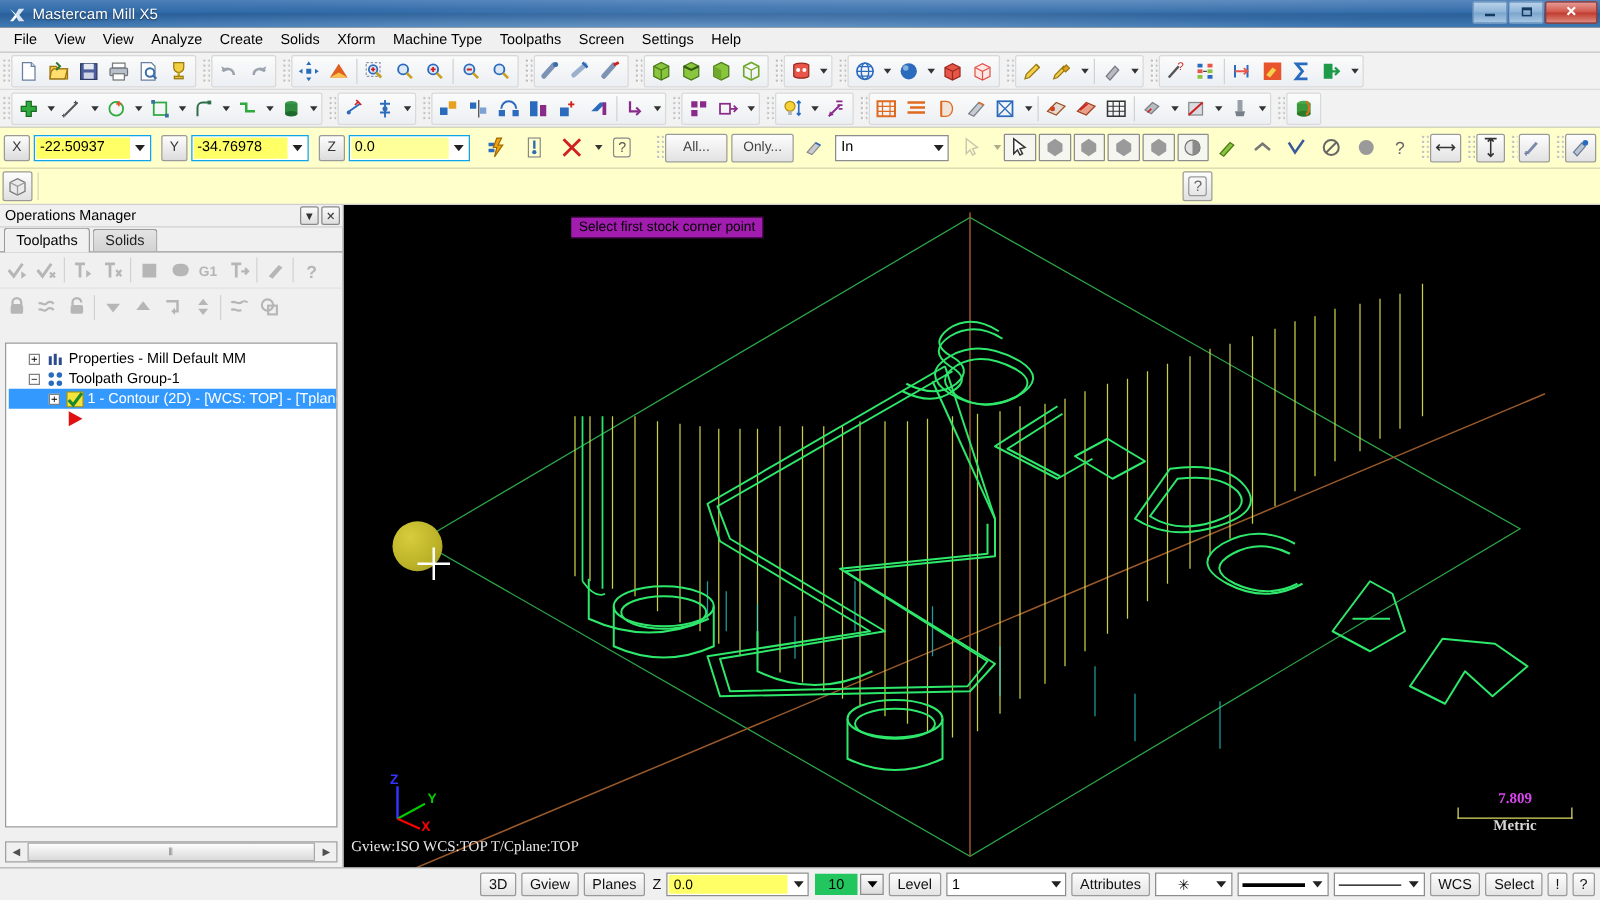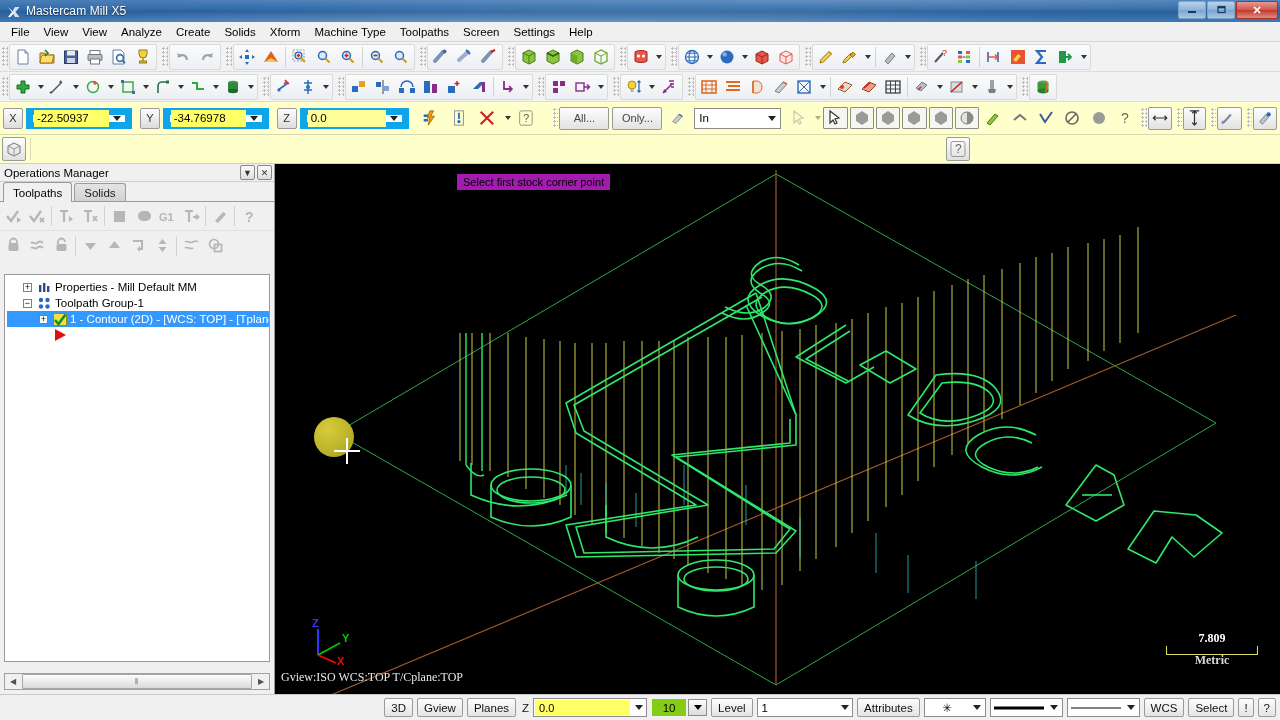--- a/index.html
+++ b/index.html
@@ -97,21 +97,21 @@
     background:#ffffcc; border-bottom:1px solid #d9d9b0;
     display:flex; align-items:center; padding-left:3px;
   }
   .axisbtn{
     width:22px;height:21px;border:1px solid #9a9a9a;border-radius:2px;
     background:linear-gradient(180deg,#fdfdfd,#dcdcdc);
     display:flex;align-items:center;justify-content:center;
     font-size:11px; color:#333; margin-right:3px;
   }
   .coordfield{
-    height:21px; border:7px solid #0ea5e9; background:#fff;
+    height:21px; border:1px solid #0ea5e9; background:#fff;
     display:flex; align-items:center; margin-right:8px;
   }
   .coordval{
     background:#ffff66; height:17px; padding:0 3px; margin:0 1px;
     display:flex;align-items:center; font-size:11.5px; color:#000;
   }
   .coordval.plain{ background:#ffff99; }
   .ddarrow{
     width:15px;height:19px;display:flex;align-items:center;justify-content:center;
   }
@@ -218,21 +218,21 @@
     position:absolute; left:180px; top:8px;
     background:#a21caf; border:1px solid #000; color:#000;
     font-size:11px; padding:2px 6px; z-index:40; white-space:nowrap;
   }
   .axis-ind{ position:absolute; left:30px; top:450px; width:60px;height:50px; z-index:30;}
   .gview-text{
     position:absolute; left:5px; top:505px; color:#e8e8e8; font-size:12px;
     font-family:"Liberation Serif", serif; z-index:30; white-space:nowrap;
   }
   .scale-ind{ position:absolute; right:22px; bottom:26px; z-index:30; text-align:center;}
-  .scale-val{ color:#ffffff; font-size:12px; font-weight:bold; font-family:"Liberation Serif",serif;}
+  .scale-val{ color:#d946ef; font-size:12px; font-weight:bold; font-family:"Liberation Serif",serif;}
   .scale-bar{ height:9px; border-left:1px solid #dcdc64; border-right:1px solid #dcdc64; border-bottom:1px solid #dcdc64; width:92px; margin:0 auto;}
   .scale-unit{ color:#d8d8d8; font-size:12px; font-weight:bold; font-family:"Liberation Serif",serif; margin-top:-2px;}
   .tool-dot{
     position:absolute; left:38px; top:252px; width:40px;height:40px;border-radius:50%;
     background:radial-gradient(circle at 35% 32%, #d6cc3c 0%, #bcb228 60%, #9a9420 100%);
     z-index:25;
   }
   .crosshair{ position:absolute; left:58px; top:273px; width:26px;height:26px; z-index:26;}
   .crosshair::before{content:"";position:absolute;left:0;top:12px;width:26px;height:2px;background:#fff;}
   .crosshair::after{content:"";position:absolute;left:12px;top:0;width:2px;height:26px;background:#fff;}
@@ -250,21 +250,21 @@
     margin-right:4px; white-space:nowrap;
   }
   .slabel{ font-size:11.5px; color:#111; margin:0 4px 0 2px;}
   .sfield{
     height:19px; border:1px solid #8d8d8d; background:#fff;
     display:flex;align-items:center; margin-right:4px;
   }
   .sfield .val{ padding:0 4px; font-size:11.5px;}
   .zval{ background:#ffff66; height:15px; width:95px; display:flex;align-items:center;padding-left:4px;margin:0 1px;}
   .greenval{
-    background:#84cc16; height:17px; width:34px;
+    background:#22c55e; height:17px; width:34px;
     display:flex;align-items:center;justify-content:center;
     font-size:11.5px; color:#000; margin:0 1px;
   }
   .greenarrow{
     width:19px;height:17px;border:1px solid #8d8d8d;
     background:linear-gradient(180deg,#fdfdfd,#dcdcdc);
     display:flex;align-items:center;justify-content:center;margin-left:1px;
   }
   .greenarrow::after{content:"";border-left:4px solid transparent;border-right:4px solid transparent;border-top:5px solid #000;}
   .levelfield{ width:125px; }

